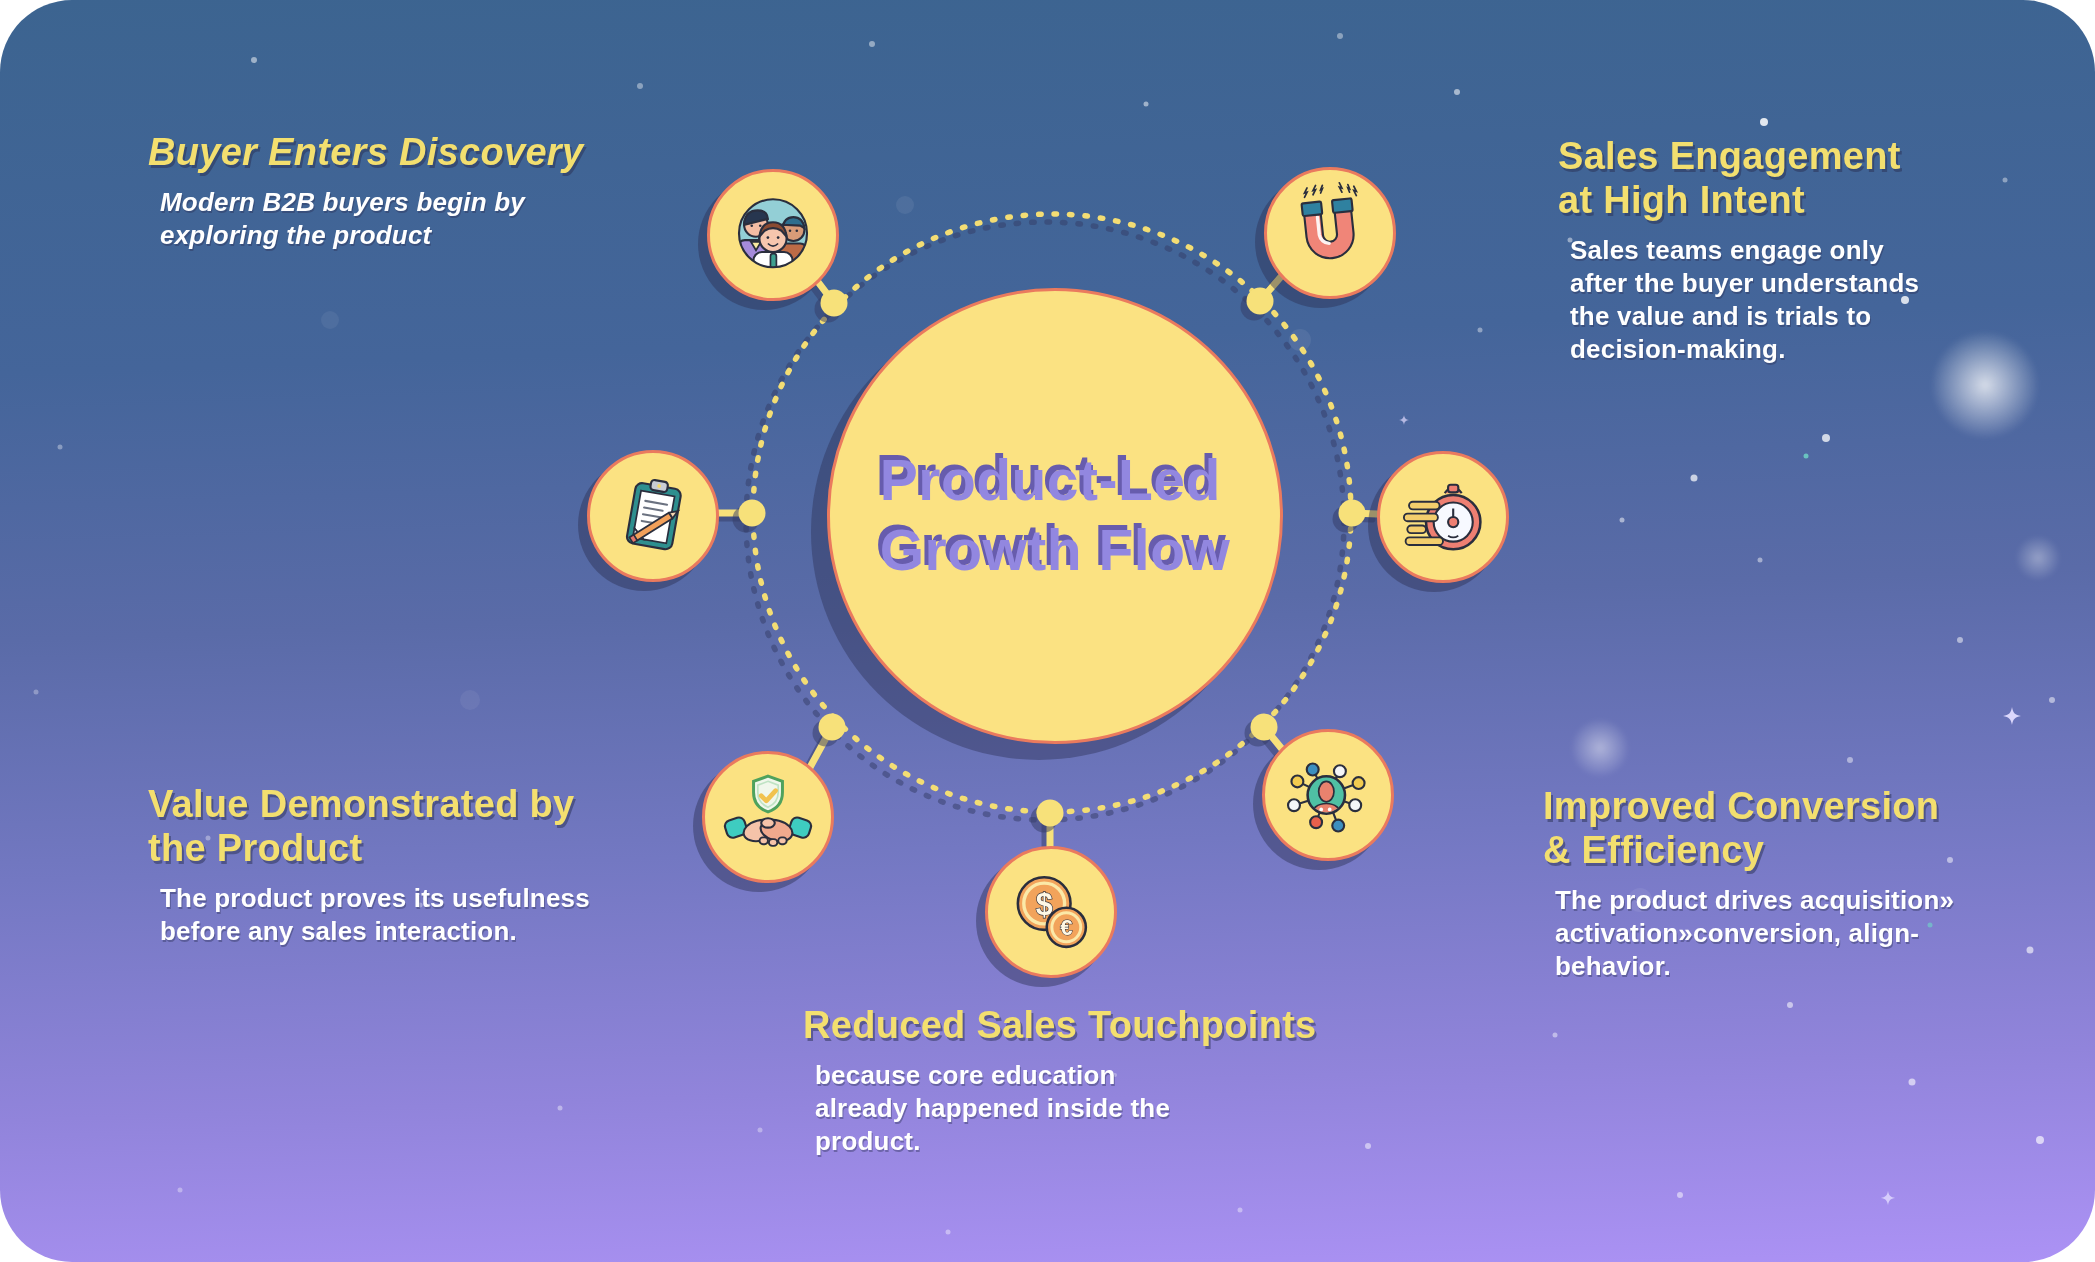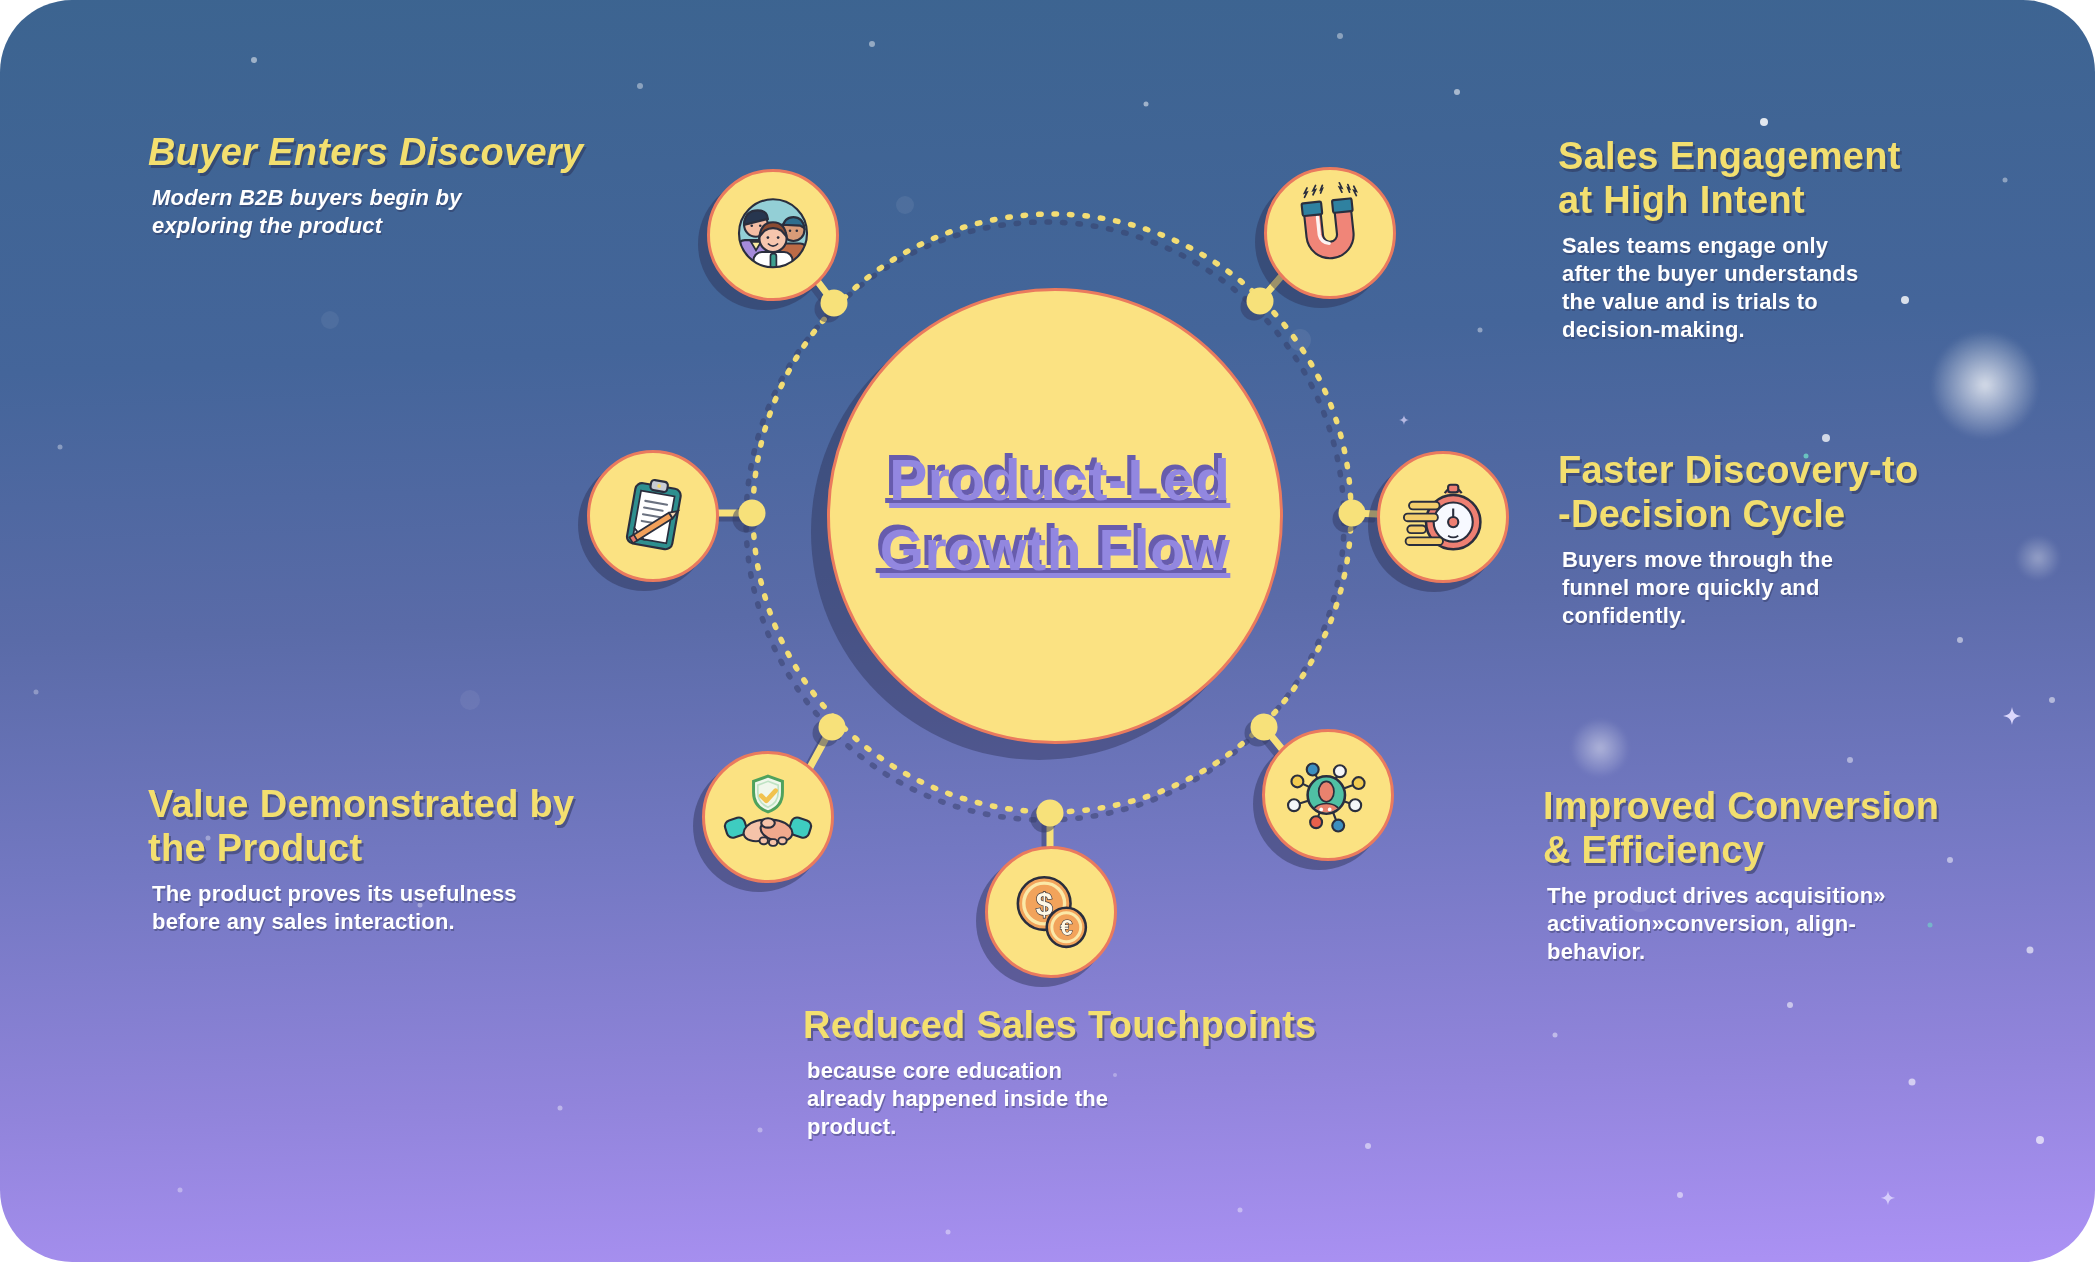--- a/index.html
+++ b/index.html
@@ -14,22 +14,22 @@
   .layer{position:absolute;left:0;top:0;}
   
   .section{position:absolute;}
   .section h2{
     margin:0 0 10px 0;
     font-size:38px;font-weight:bold;line-height:1.16;letter-spacing:.3px;
     color:#F3DF6F;
     text-shadow:2px 3px 0 rgba(42,47,84,.5);
   }
   .section p{
-    margin:4px;
-    font-size:22px;font-weight:bold;line-height:1.27;letter-spacing:.2px;
+    margin:12px;
+    font-size:26px;font-weight:bold;line-height:1.27;letter-spacing:.2px;
     color:#FFFFFF;
     text-shadow:1px 2px 0 rgba(42,47,84,.4);
   }
   .section h2 span,.section p span{display:block;}
   .pos-tl{left:148px;top:130px;width:500px;font-style:italic;}
   .pos-ml{left:148px;top:446px;width:470px;}
   .pos-bl{left:148px;top:782px;width:560px;}
   .pos-bc{left:803px;top:1003px;width:540px;}
   .pos-tr{left:1558px;top:134px;width:500px;}
   .pos-mr{left:1558px;top:448px;width:500px;}
@@ -37,25 +37,24 @@
   
   .center-circle{
     position:absolute;left:827px;top:288px;width:450px;height:450px;
     border-radius:50%;
     background:#FBE282;
     border:3px solid #EA7A5E;
     box-shadow:-16px 16px 0 rgba(44,48,84,.42);
     display:flex;align-items:center;justify-content:center;
   }
   .center-circle h1{
-    margin:0;text-align:right;
+    margin:0;text-align:left;
     font-size:57px;font-weight:bold;line-height:1.22;letter-spacing:.5px;
     color:#9287E0;
     text-shadow:-4px -5px 0 #675CAD;
-    text-decoration:underline;
   }
   .center-circle h1 span{display:block;}
   
   .badge{
     position:absolute;width:126px;height:126px;border-radius:50%;
     background:#FBE282;border:3px solid #EA7A5E;
     box-shadow:-9px 9px 0 rgba(44,48,84,.45);
     display:flex;align-items:center;justify-content:center;
   }
   .badge svg{display:block;}
@@ -391,31 +390,20 @@
       <span>at High Intent</span>
     </h2>
     <p>
       <span>Sales teams engage only</span>
       <span>after the buyer understands</span>
       <span>the value and is trials to</span>
       <span>decision-making.</span>
     </p>
   </div>
 
-  <div class="section pos-mr">
-    <h2>
-      <span>Faster Discovery-to</span>
-      <span>-Decision Cycle</span>
-    </h2>
-    <p>
-      <span>Buyers move through the</span>
-      <span>funnel more quickly and</span>
-      <span>confidently.</span>
-    </p>
-  </div>
 
   <div class="section pos-br">
     <h2>
       <span>Improved Conversion</span>
       <span>&amp; Efficiency</span>
     </h2>
     <p>
       <span>The product drives acquisition»</span>
       <span>activation»conversion, align-</span>
       <span>behavior.</span>

